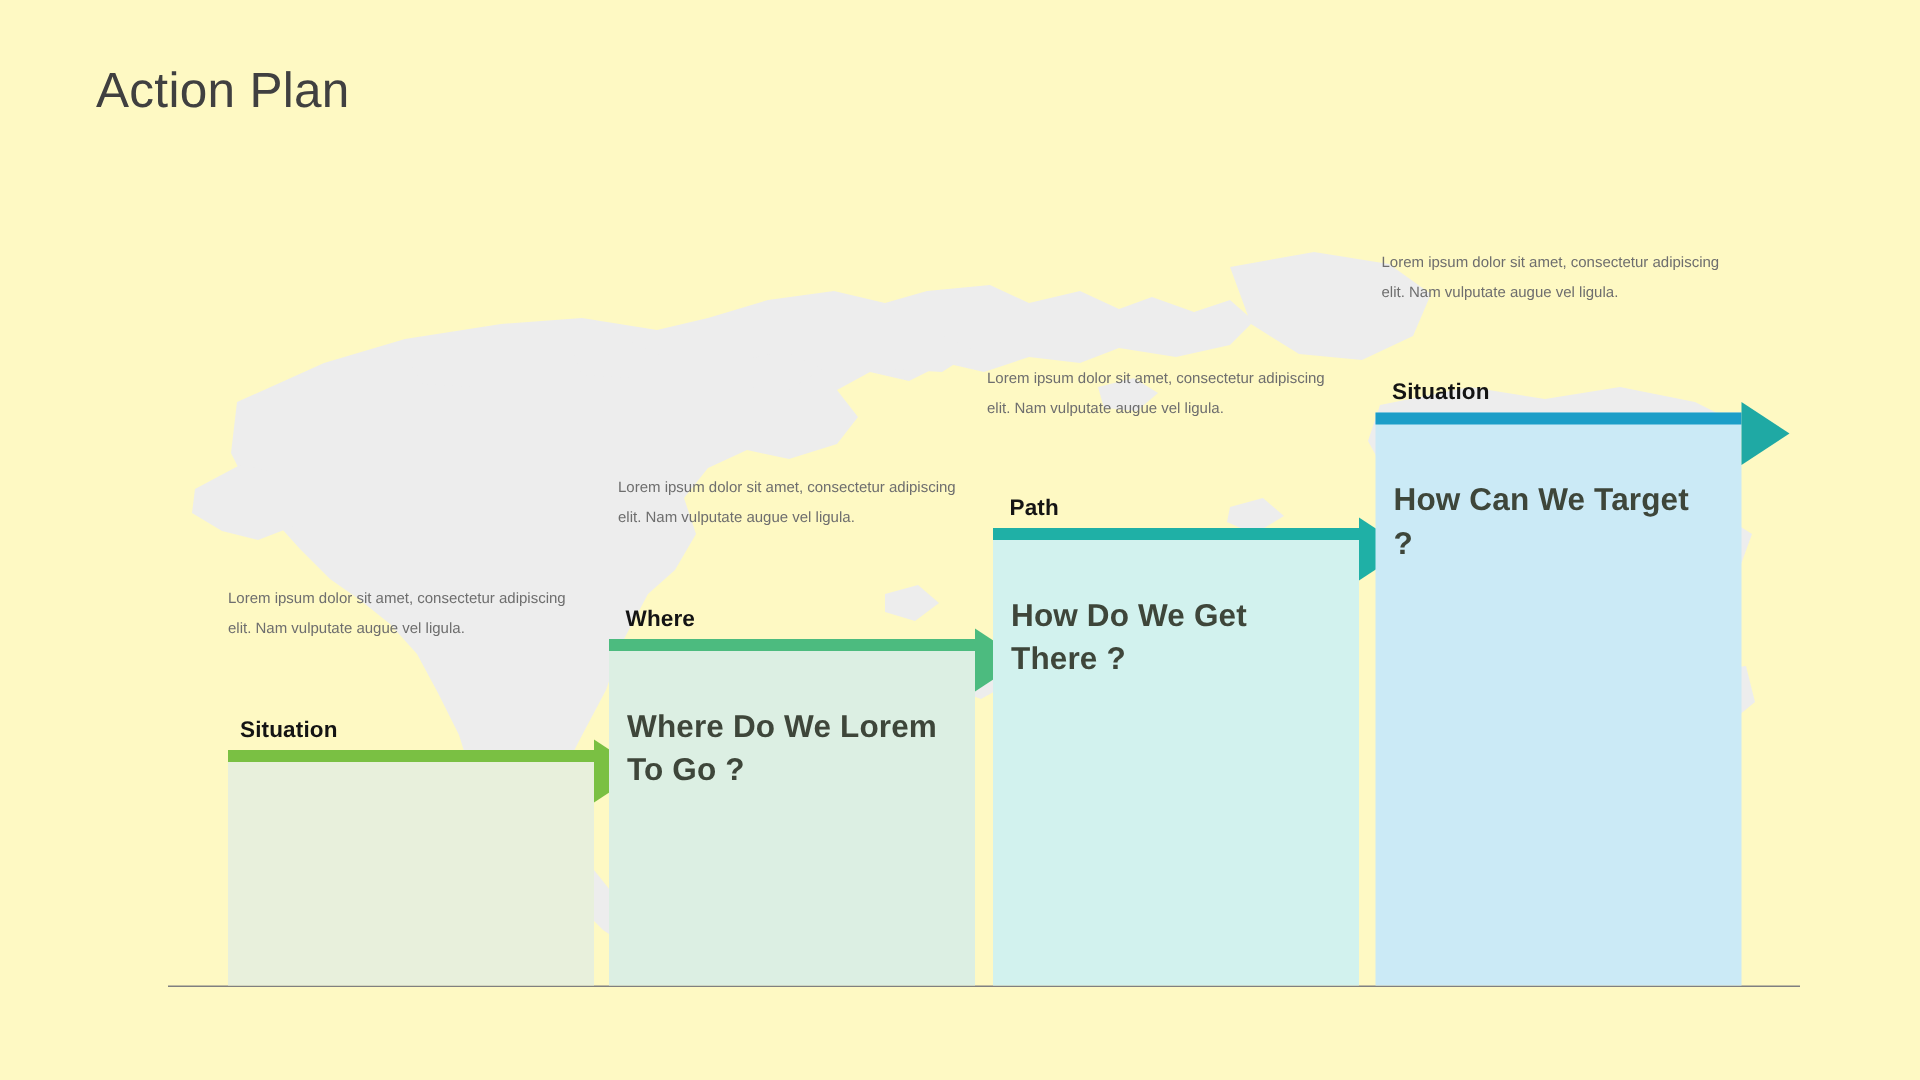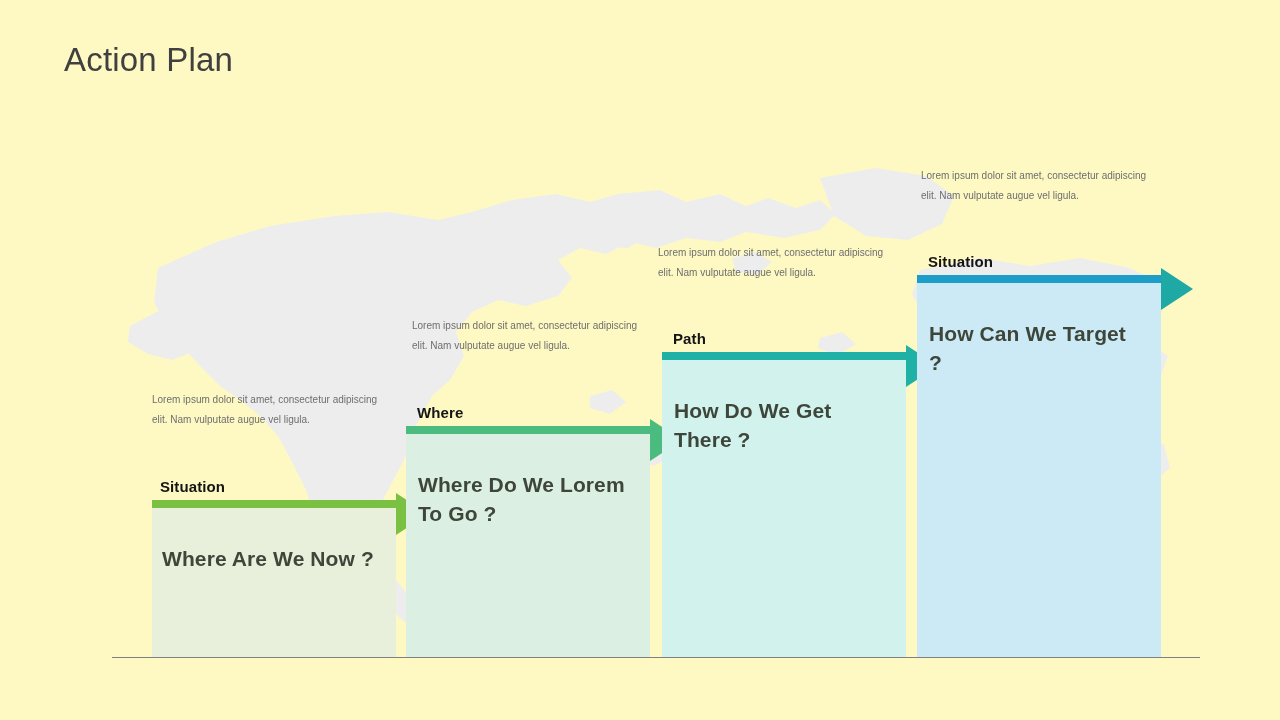--- a/index.html
+++ b/index.html
@@ -169,21 +169,20 @@
 
   <div id="baseline"></div>
 
   <div class="step" style="left:152px; width:244px;">
     <div class="step-note" style="left:0px; bottom:228px; width:230px;">Lorem ipsum dolor sit amet, consectetur adipiscing elit. Nam vulputate augue vel ligula.</div>
     <div class="step-label" style="left:8px; bottom:162px;">Situation</div>
     <div class="step-bar" style="width:244px; height:157px;">
       <div class="bar-fill" style="height:157px; background:#e8f0dc;"></div>
       <div class="bar-top" style="background:#7ac043;"></div>
       <div class="arrow-head" style="left:244px; border-left:32px solid #7ac043;"></div>
-      <div class="bar-heading" style="left:10px; top:44px; width:232px;">Where Are We Now ?</div>
     </div>
   </div>
 
   <div class="step" style="left:406px; width:244px;">
     <div class="step-note" style="left:6px; bottom:302px; width:228px;">Lorem ipsum dolor sit amet, consectetur adipiscing elit. Nam vulputate augue vel ligula.</div>
     <div class="step-label" style="left:11px; bottom:236px;">Where</div>
     <div class="step-bar" style="width:244px; height:231px;">
       <div class="bar-fill" style="height:231px; background:#dcefe3;"></div>
       <div class="bar-top" style="background:#4cbb7f;"></div>
       <div class="arrow-head" style="left:244px; border-left:32px solid #4cbb7f;"></div>

